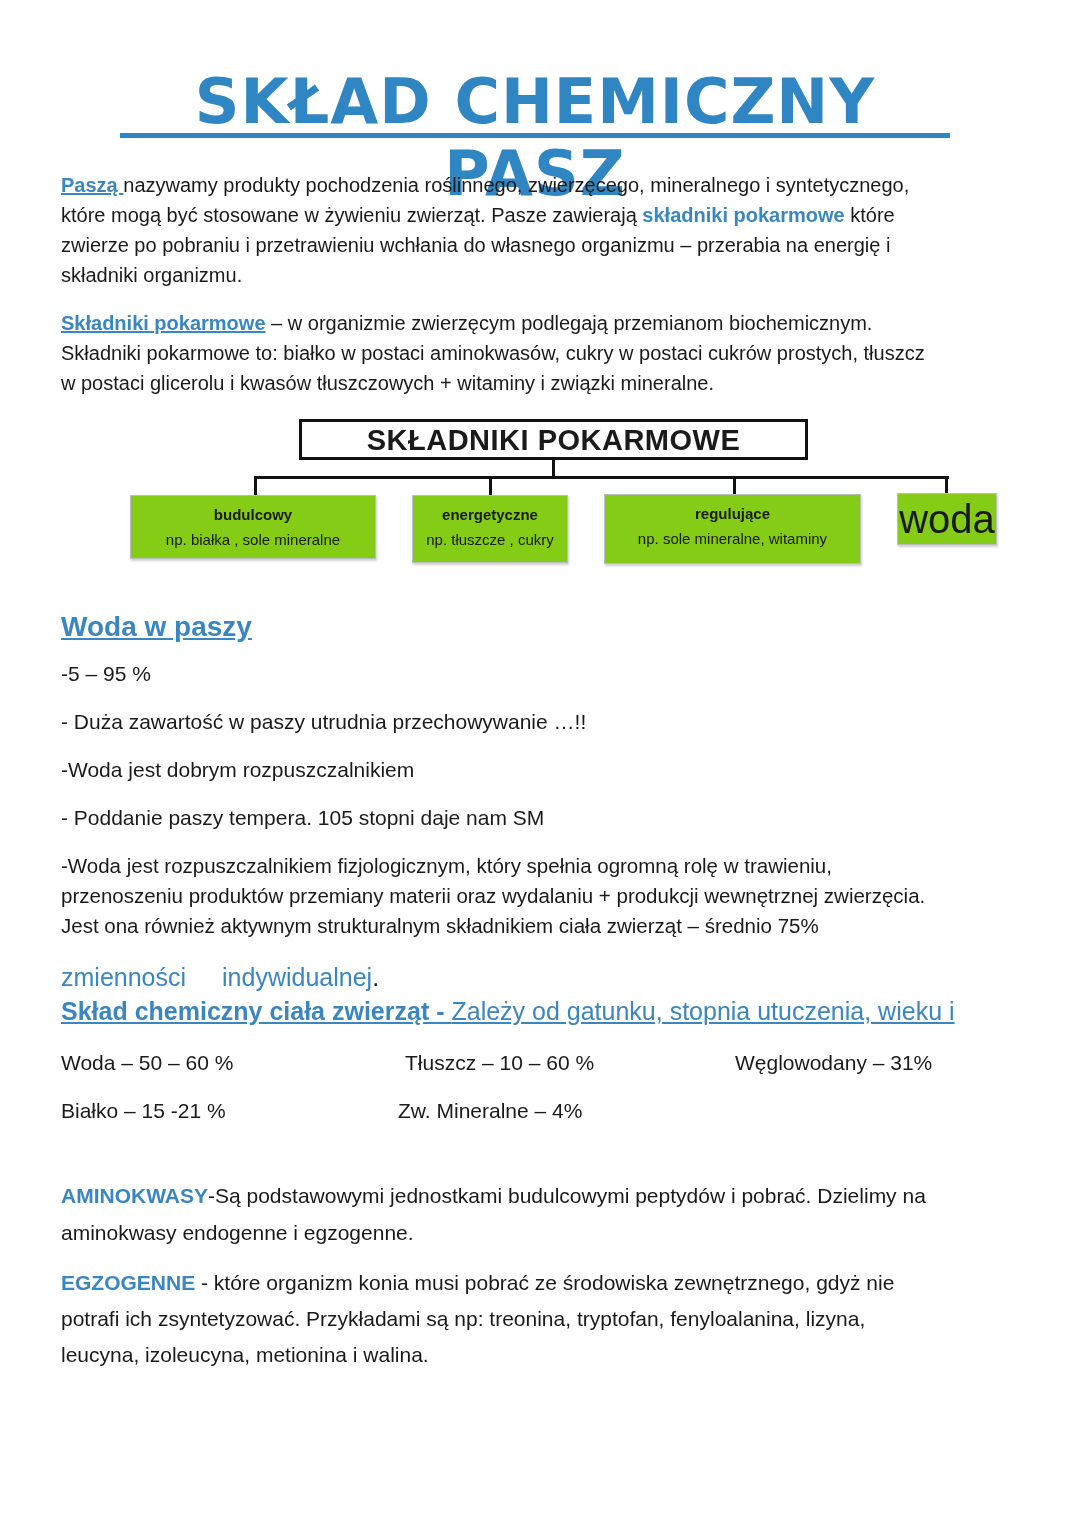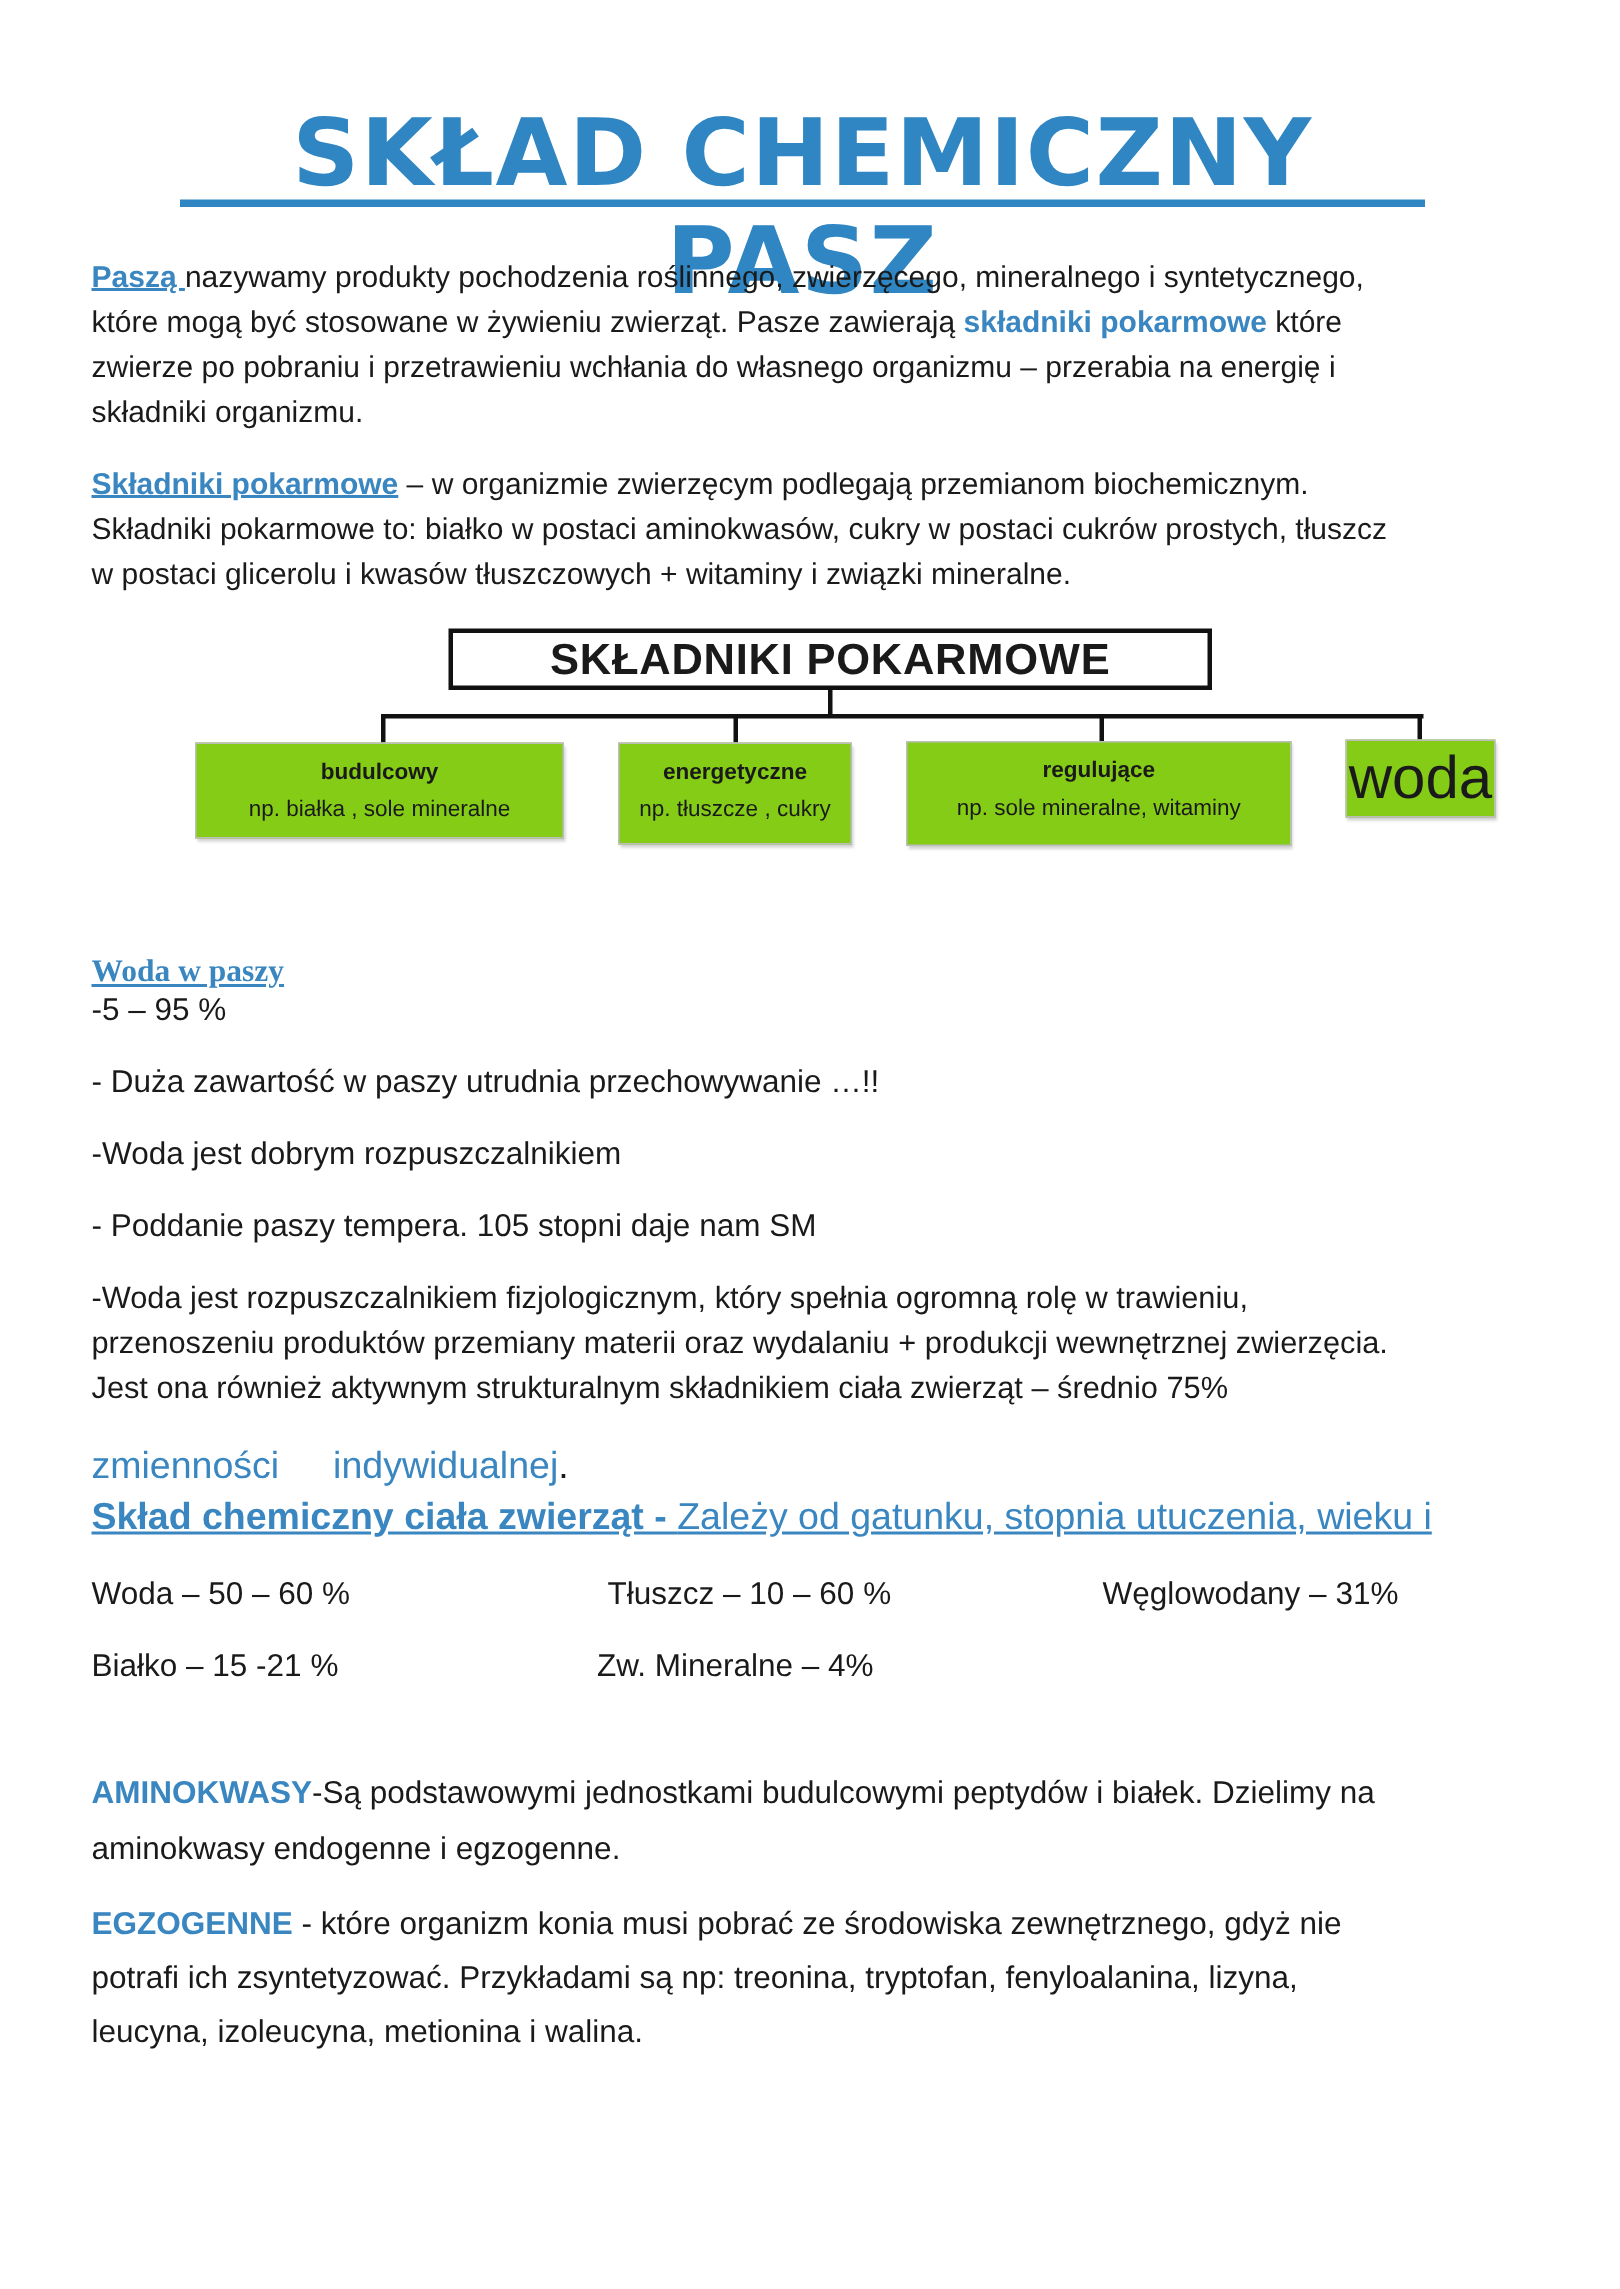--- a/index.html
+++ b/index.html
@@ -65,21 +65,21 @@
 <div class="box" style="left:412px; top:495px; width:156px; height:68px;">
   <div class="h">energetyczne</div>
   <div class="s">np.  tłuszcze , cukry</div>
 </div>
 <div class="box" style="left:604px; top:494px; width:257px; height:70px;">
   <div class="h">regulujące</div>
   <div class="s">np. sole mineralne, witaminy</div>
 </div>
 <div class="box woda-box" style="left:897px; top:493px; width:100px; height:52px;">woda</div>
 
-<div class="p link" style="top:632px; font-size:21px;font-family:Liberation Serif, serif;">Woda w paszy</div>
+<div class="p link" style="top:612px; font-size:28px;">Woda w paszy</div>
 <div class="row-label" style="left:61px; top:660px;">-5 – 95 %</div>
 <div class="row-label" style="left:61px; top:708px;">- Duża zawartość w paszy utrudnia przechowywanie …!!</div>
 <div class="row-label" style="left:61px; top:756px;">-Woda jest dobrym rozpuszczalnikiem</div>
 <div class="row-label" style="left:61px; top:804px;">- Poddanie paszy tempera. 105 stopni daje nam SM</div>
 
 <div class="p" style="top:851px; width:960px; font-size:20.5px;">
   <div>-Woda jest rozpuszczalnikiem fizjologicznym, który spełnia ogromną rolę w trawieniu,</div>
   <div>przenoszeniu produktów przemiany materii oraz wydalaniu + produkcji wewnętrznej zwierzęcia.</div>
   <div>Jest ona również aktywnym strukturalnym składnikiem ciała zwierząt – średnio 75%</div>
 </div>
@@ -89,21 +89,21 @@
   <div><span class="link">Skład chemiczny ciała zwierząt - </span><span style="text-decoration:underline;">Zależy od gatunku, stopnia utuczenia, wieku i</span></div>
 </div>
 
 <div class="row-label" style="left:61px; top:1049px;">Woda – 50 – 60 %</div>
 <div class="row-label" style="left:405px; top:1049px;">Tłuszcz – 10 – 60 %</div>
 <div class="row-label" style="left:735px; top:1049px;">Węglowodany – 31%</div>
 <div class="row-label" style="left:61px; top:1097px;">Białko – 15 -21 %</div>
 <div class="row-label" style="left:398px; top:1097px;">Zw. Mineralne – 4%</div>
 
 <div class="p" style="top:1177px; width:990px; line-height:37px; font-size:21px;">
-  <div><span class="bold-blue">AMINOKWASY</span><span>-Są podstawowymi jednostkami budulcowymi peptydów i białek. Dzielimy na</span></div>
+  <div><span class="bold-blue">AMINOKWASY</span><span>-Są podstawowymi jednostkami budulcowymi peptydów i pobrać. Dzielimy na</span></div>
   <div>aminokwasy endogenne i egzogenne.</div>
 </div>
 
 <div class="p" style="top:1265px; width:990px; line-height:36px; font-size:21px;">
   <div><span class="bold-blue">EGZOGENNE</span><span> - które organizm konia musi pobrać ze środowiska zewnętrznego, gdyż nie</span></div>
   <div>potrafi ich zsyntetyzować. Przykładami są np: treonina, tryptofan, fenyloalanina, lizyna,</div>
   <div>leucyna, izoleucyna, metionina i walina.</div>
 </div>
 
 </body></html>

